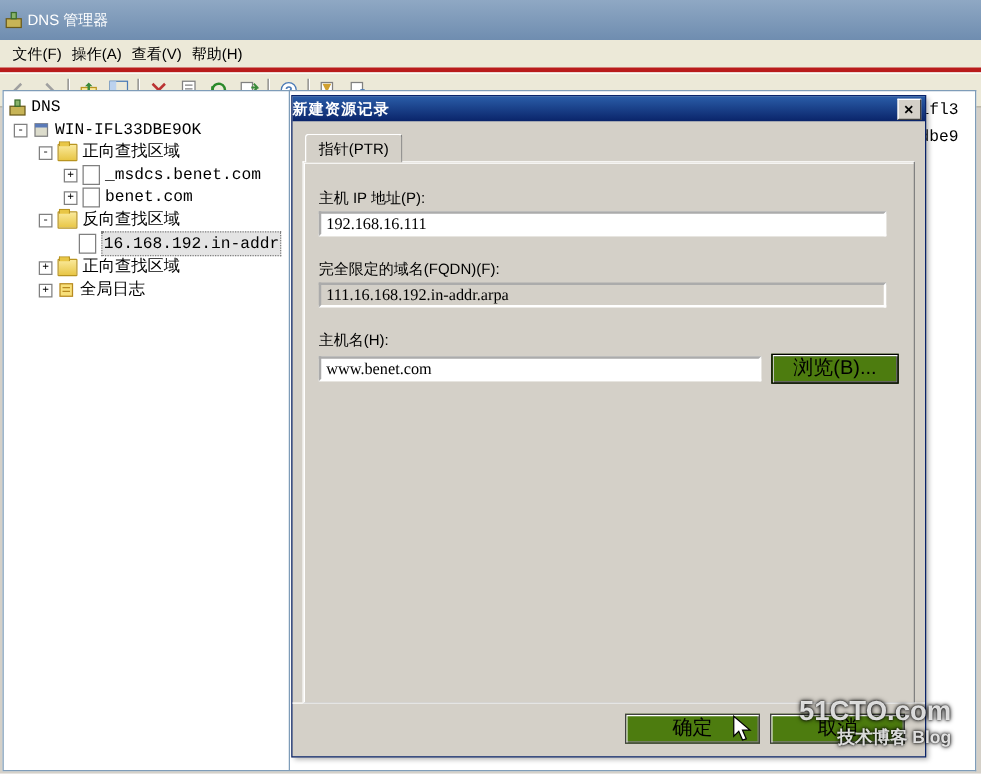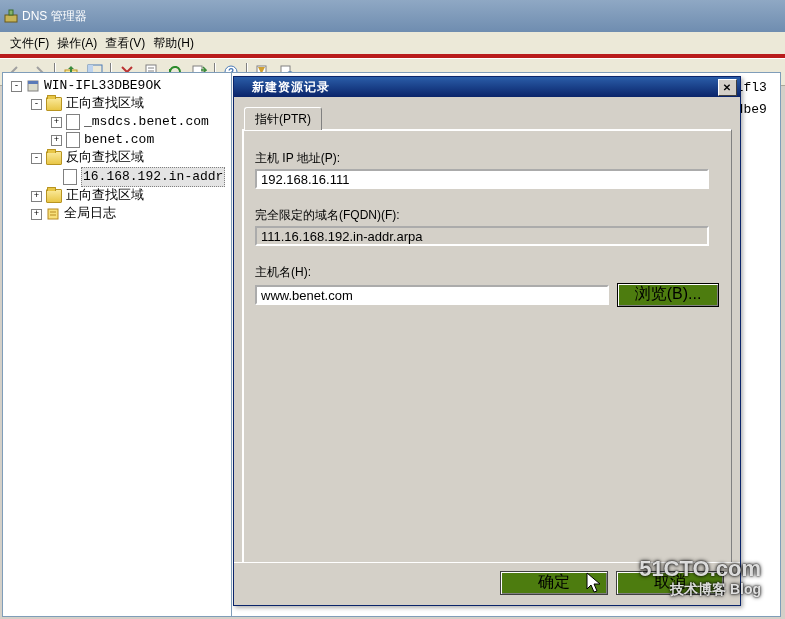--- a/index.html
+++ b/index.html
@@ -139,21 +139,21 @@
     width: 506px; height: 528px;
     background: #d4d0c8;
     border: 1px solid #0a246a;
     box-shadow: 2px 2px 4px rgba(0,0,0,0.3);
   }
   .dlg-title {
     height: 20px;
     background: linear-gradient(#2a5da8, #0a246a);
     color: #fff; font-weight: bold;
     display:flex; align-items:center;
-    padding-left:18px;
+    padding-left:0;
     letter-spacing: 1px;
     position: relative;
   }
   .dlg-close {
     position:absolute; right:3px; top:2px;
     width:17px; height:15px;
     background:#d4d0c8;
     border:1px solid #fff;
     border-right-color:#404040; border-bottom-color:#404040;
     font-family: Arial; font-size:10px; font-weight:bold;
@@ -188,21 +188,21 @@
     padding:14px 12px;
   }
   .field-label {
     margin: 6px 0 2px 0;
   }
   .sunken-input, .sunken-readonly {
     width: 454px;
     height: 20px;
     border: 2px inset #fff;
     background:#fff;
-    font-family: Liberation Sans, sans-serif;
+    font-family: Liberation Serif, serif;
     font-size: 13px;
     padding: 1px 4px;
     box-sizing: border-box;
     display:flex; align-items:center;
   }
   .sunken-readonly {
     background:#d4d0c8;
   }
   .host-row {
     display:flex; gap:8px; align-items:center;
@@ -341,20 +341,27 @@
           <circle cx="11" cy="11" r="3" fill="none" stroke="#4a7ab6" stroke-width="1.5"></circle>
           <line x1="13" y1="13" x2="15" y2="15" stroke="#4a7ab6" stroke-width="1.5"></line>
         </svg>
       </div>
   </div>
 
   <div class="client-area">
     <div class="tree-pane">
       <div class="tree">
         <div class="row">
+          <span class="tb-icon"><svg width="14" height="14">
+                <rect x="1" y="6" width="12" height="7" fill="#c7b457" stroke="#6b5a1a"></rect>
+                <rect x="5" y="1" width="4" height="5" fill="#88b36a" stroke="#3a6b2a"></rect>
+              </svg></span>
+          <span class="text">DNS</span>
+        </div>
+        <div class="row">
           <span class="spacer" style="width:4px"></span>
           <span class="toggle">-</span>
           <span class="tb-icon"><svg width="14" height="14">
                 <rect x="2" y="2" width="10" height="10" fill="#dcdccc" stroke="#808080"></rect>
                 <rect x="2" y="2" width="10" height="3" fill="#5a7ab8"></rect>
               </svg></span>
           <span class="text">WIN-IFL33DBE9OK</span>
         </div>
         <div class="row">
           <span class="spacer" style="width:24px"></span>

